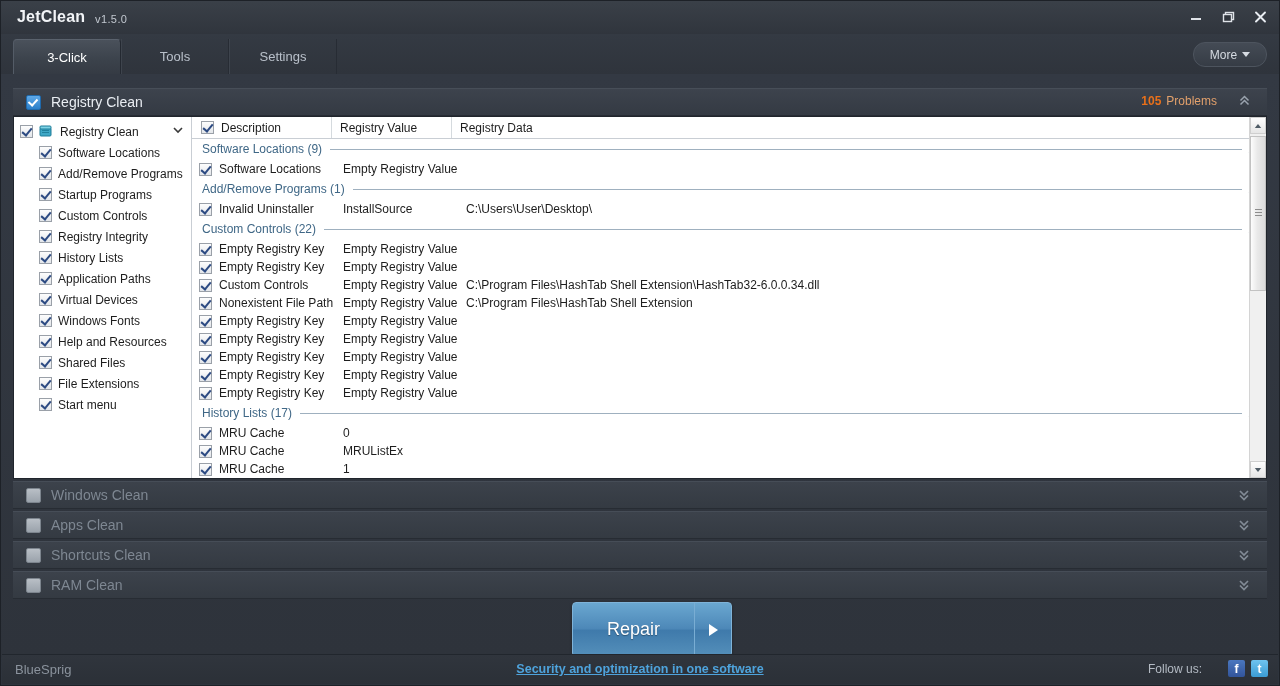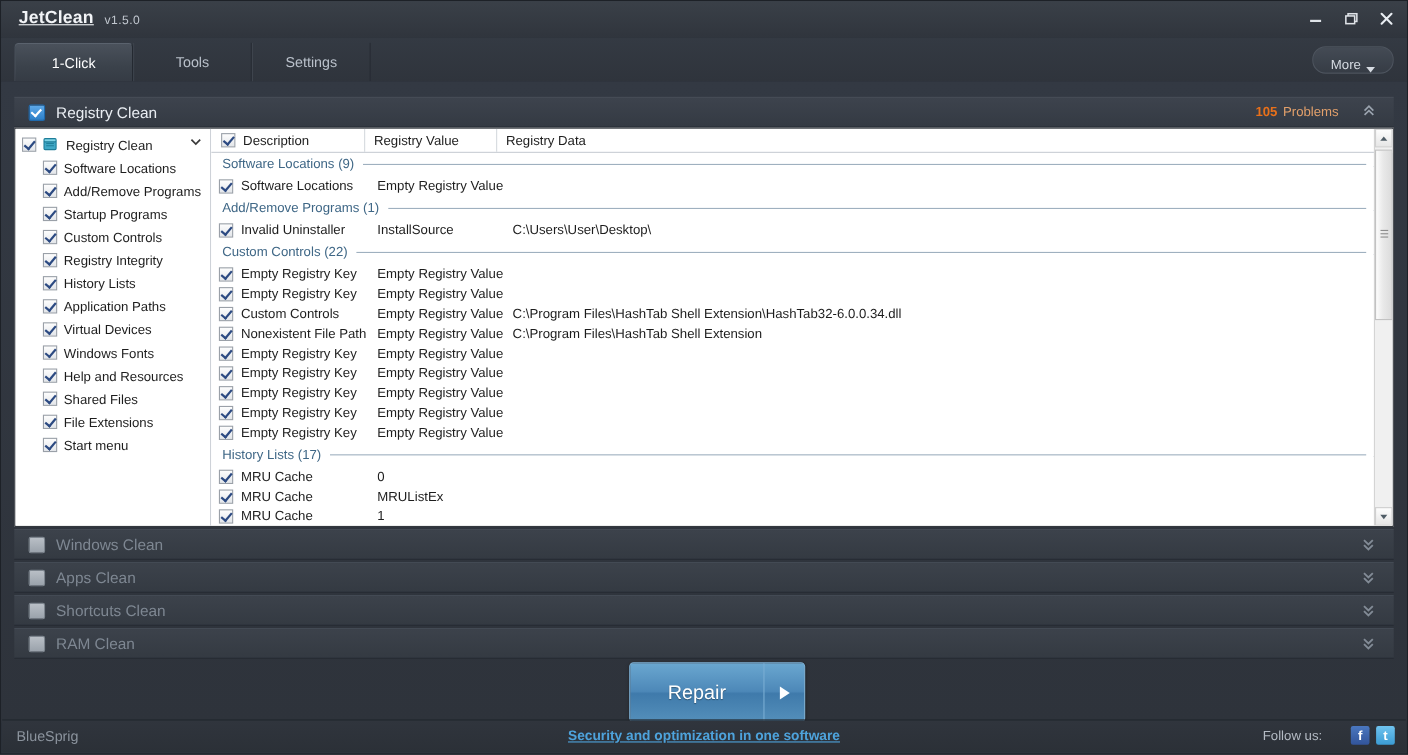--- a/index.html
+++ b/index.html
@@ -31,21 +31,20 @@
     background: linear-gradient(180deg, #3a4048 0%, #30353d 100%);
     border-bottom: 1px solid #22262d;
   }
   .app-title {
     position: absolute;
     left: 16px; top: 7px;
     font-size: 16px;
     font-weight: bold;
     color: #f2f4f7;
     letter-spacing: .2px;
-    text-decoration: underline;
   }
   .app-version {
     position: absolute;
     left: 94px; top: 12px;
     font-size: 11px;
     color: #c2c8d0;
     letter-spacing: .4px;
   }
   .win-btns {
     position: absolute;
@@ -100,21 +99,21 @@
     border-radius: 4px 4px 0 0;
   }
   .more-btn {
     position: absolute;
     right: 12px; top: 8px;
     width: 72px; height: 23px;
     background: linear-gradient(180deg, #444b55 0%, #363c45 100%);
     border: 1px solid #4d545e;
     border-radius: 12px;
     display: flex;
-    align-items: flex-end;
+    align-items: center;
     justify-content: center;
     gap: 5px;
     font-size: 12px;
     color: #d6dbe2;
     cursor: pointer;
   }
   .caret-down {
     width: 0; height: 0;
     border-left: 4px solid transparent;
     border-right: 4px solid transparent;
@@ -516,21 +515,21 @@
         <svg width="13" height="12" viewBox="0 0 13 12">
           <path d="M2 1.5 L11 10.5 M11 1.5 L2 10.5" stroke="#e9edf2" stroke-width="1.9" stroke-linecap="round"></path>
         </svg>
       </div>
     </div>
   </div>
 
   <div class="tabbar">
     <div class="tabs">
       <div class="tab active">
-        <span>1-Click</span>
+        <span>3-Click</span>
       </div>
       <div class="tab">
         <span>Tools</span>
       </div>
       <div class="tab">
         <span>Settings</span>
       </div>
     </div>
     <div class="more-btn">
       <span>More</span>

